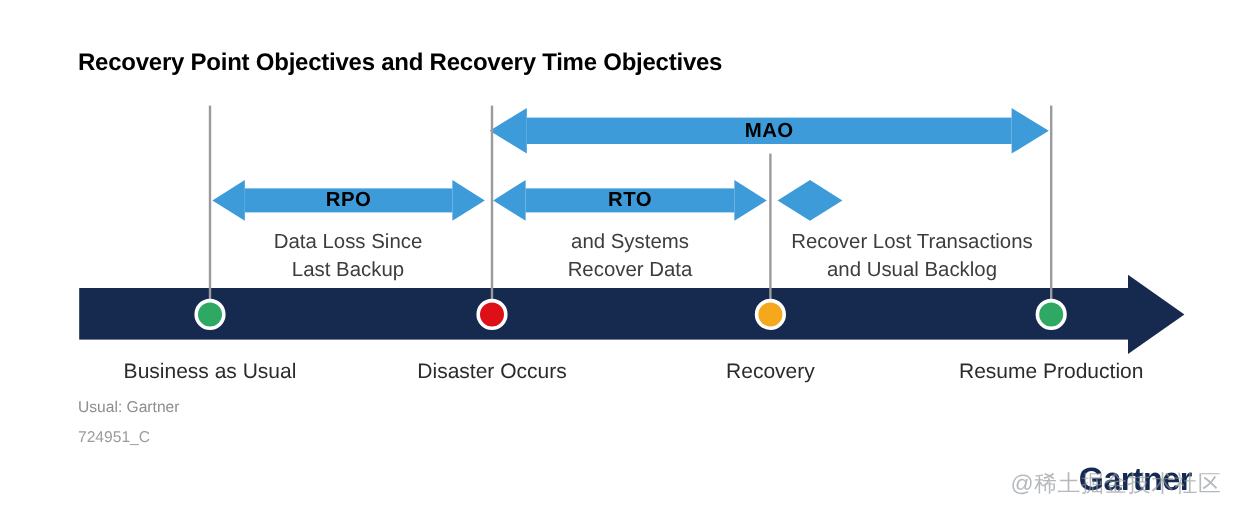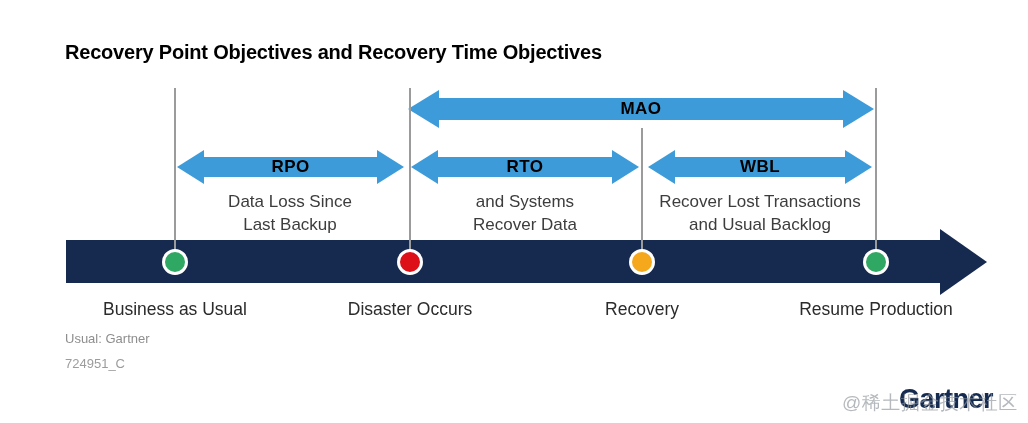--- a/index.html
+++ b/index.html
@@ -103,23 +103,20 @@
   <div class="darrow" id="arrow-rpo">
     <div class="head-l"></div>
     <div class="bar">
       <span class="alabel">RPO</span>
     </div>
     <div class="head-r"></div>
   </div>
 
   <div class="darrow" id="arrow-wbl">
     <div class="head-l"></div>
-    <div class="bar">
-      <span class="alabel">WBL</span>
-    </div>
     <div class="head-r"></div>
   </div>
 
   <div class="desc" id="desc-rpo">
     <div>Data Loss Since</div>
     <div>Last Backup</div>
   </div>
   <div class="desc" id="desc-rto">
     <div>and Systems</div>
     <div>Recover Data</div>

